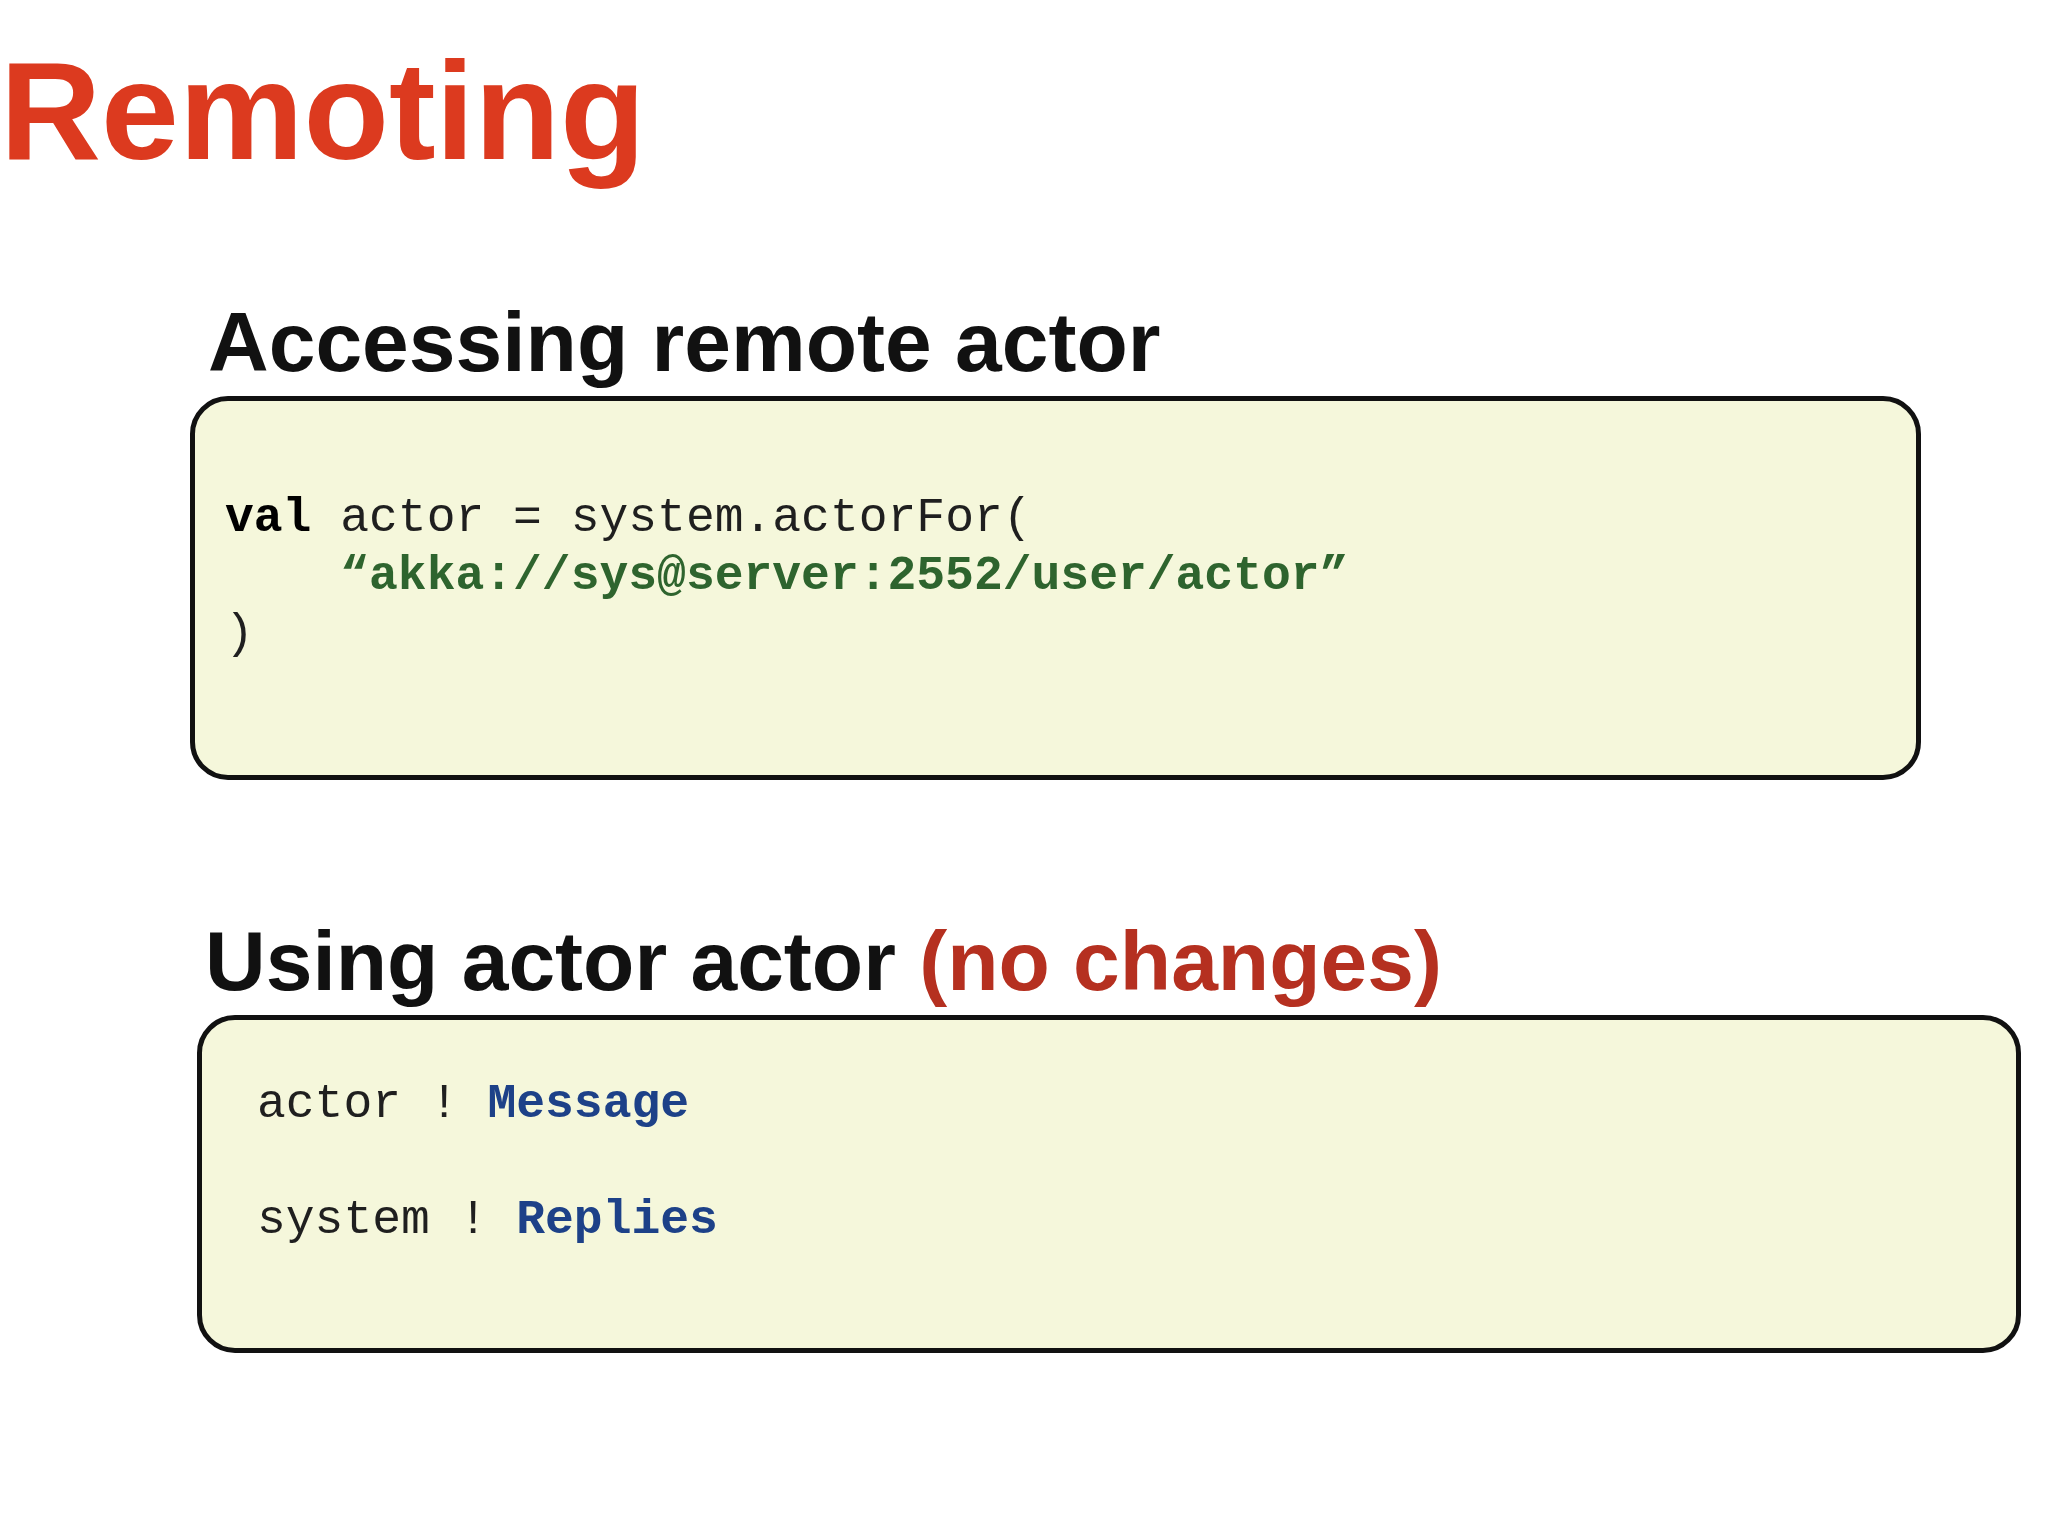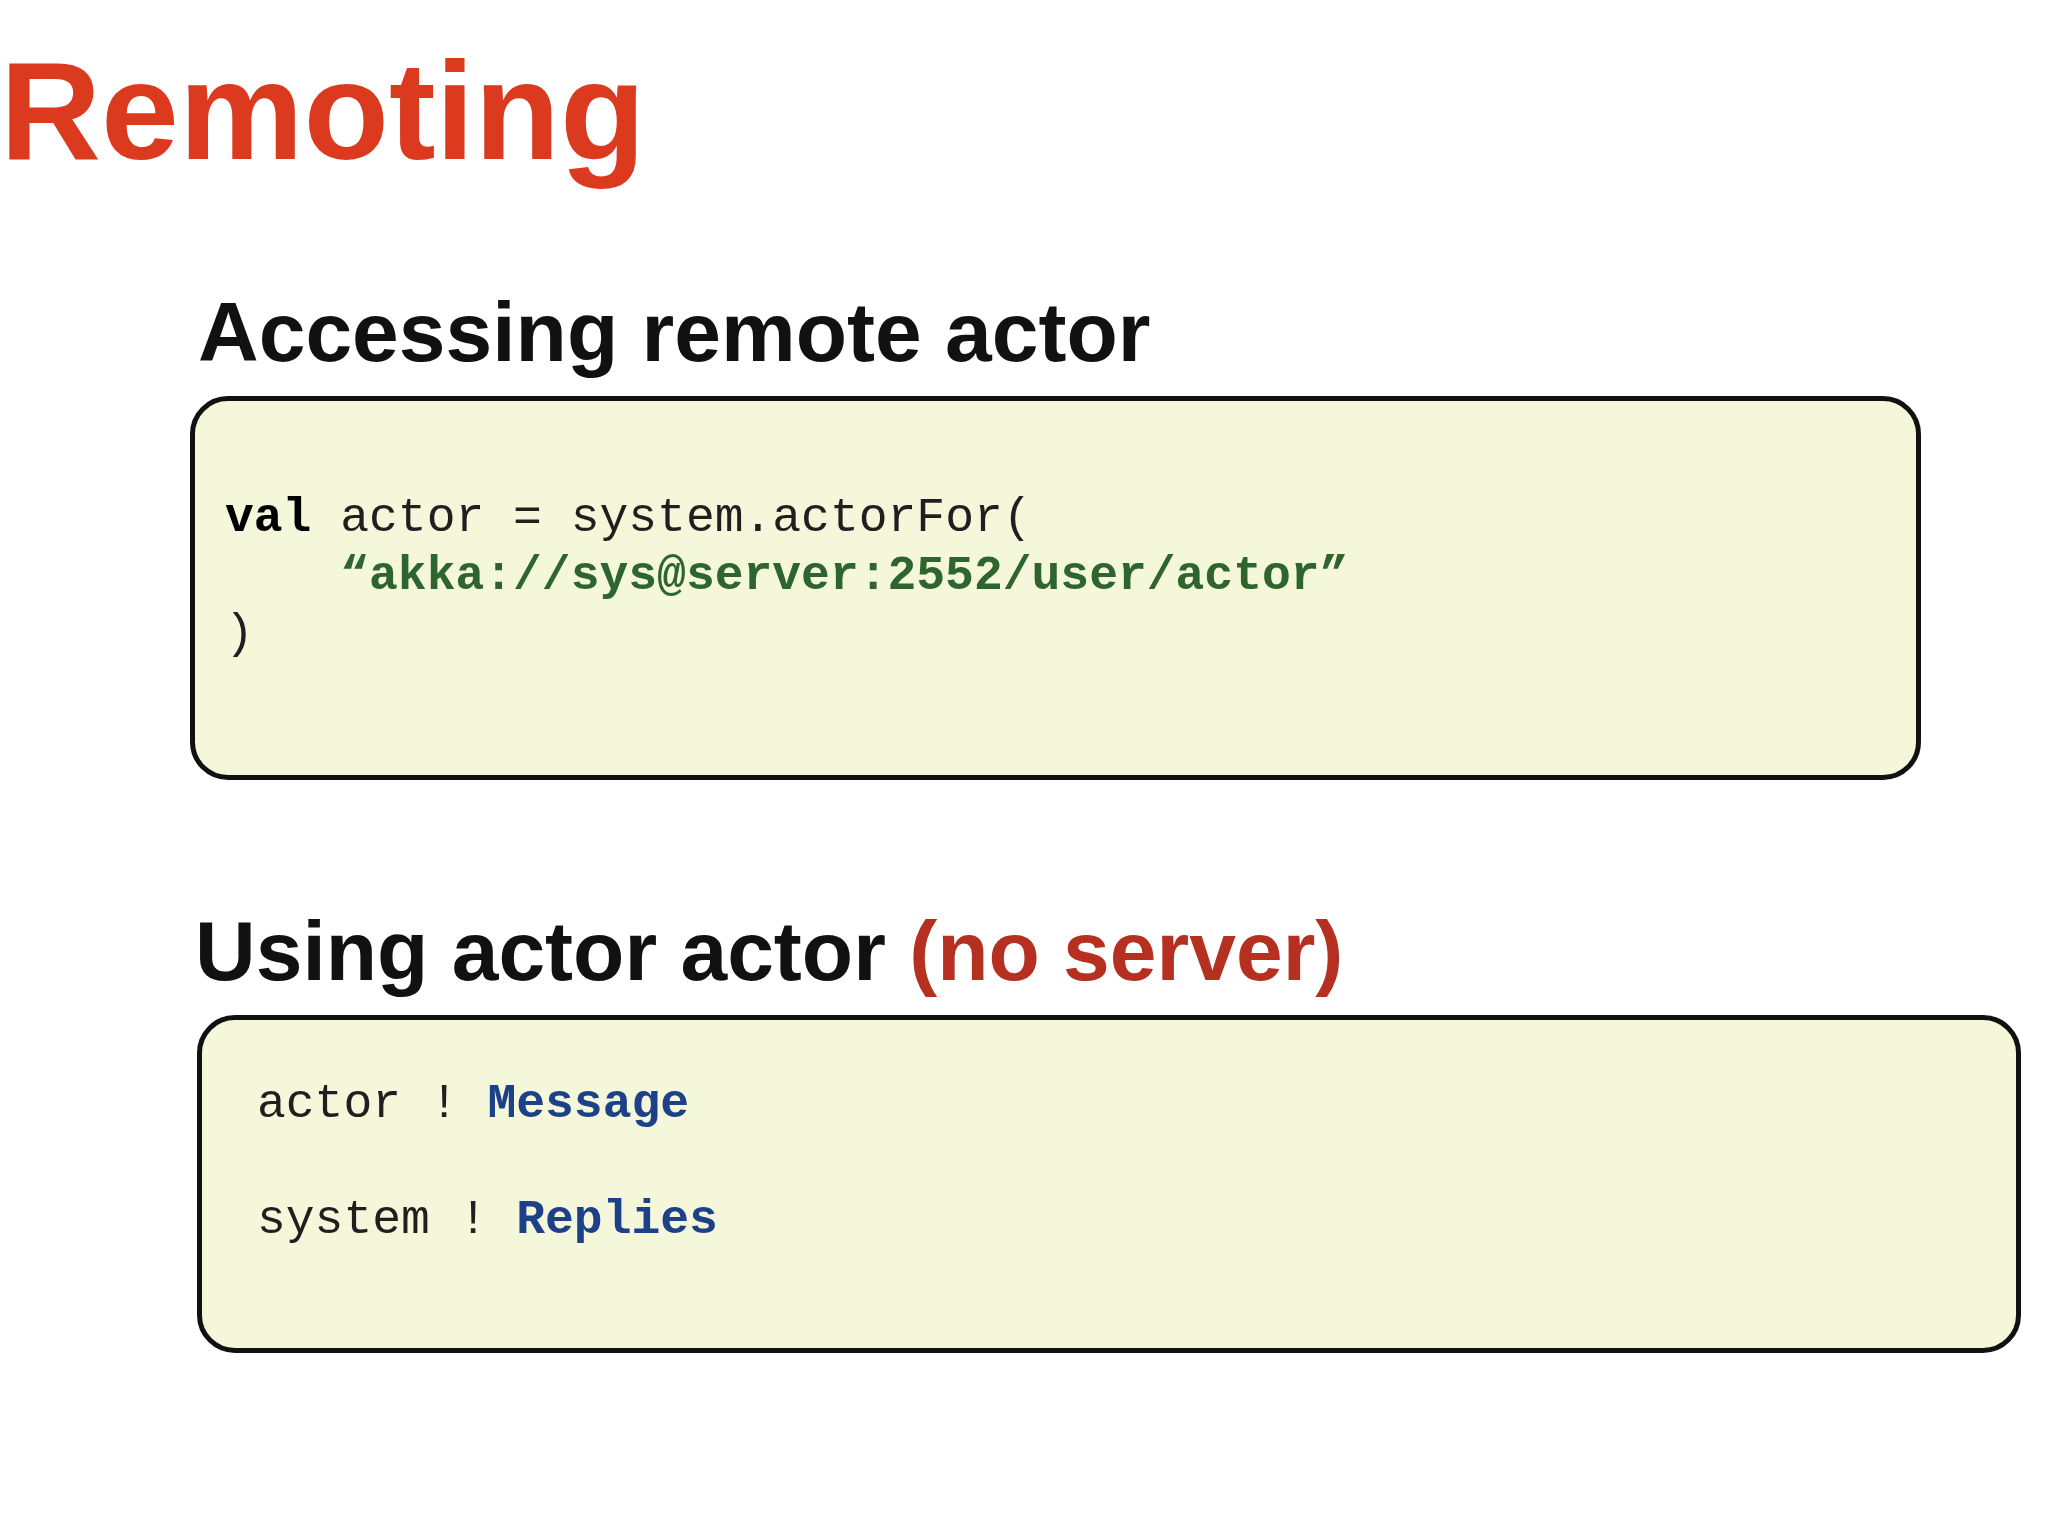--- a/index.html
+++ b/index.html
@@ -22,21 +22,21 @@
     overflow:hidden;
     font-family:"Liberation Sans", sans-serif;
   }
   .title{
     position:absolute;top:30px;left:0;right:0;
     margin:0;text-align:left;
     font-size:140px;line-height:1.15;font-weight:bold;
     color:var(--title-red);
   }
   .heading{
-    position:absolute;margin:0;
+    position:absolute;margin:10px;
     font-size:84px;line-height:1;font-weight:bold;
     color:var(--heading-black);
     white-space:pre;
   }
   .heading-1{left:198px;top:290px;}
   .heading-2{left:195px;top:909px;}
   .heading .accent{color:var(--accent-red);}
   .codebox{
     position:absolute;box-sizing:border-box;
     background:var(--box-bg);
@@ -67,21 +67,21 @@
   <h1 class="title">Remoting</h1>
 
   <h2 class="heading heading-1">Accessing remote actor</h2>
 
   <div class="codebox codebox-1">
     <div class="code-line"><span class="tok kw">val</span><span class="tok plain"> actor = system.actorFor(</span></div>
     <div class="code-line"><span class="tok plain">    </span><span class="tok str">“akka://sys@server:2552/user/actor”</span></div>
     <div class="code-line"><span class="tok plain">)</span></div>
   </div>
 
-  <h2 class="heading heading-2"><span>Using actor actor </span><span class="accent">(no server)</span></h2>
+  <h2 class="heading heading-2"><span>Using actor actor </span><span class="accent">(no changes)</span></h2>
 
   <div class="codebox codebox-2">
     <div class="code-line"><span class="tok plain">actor ! </span><span class="tok type">Message</span></div>
     <div class="code-line"><span class="tok plain"></span></div>
     <div class="code-line"><span class="tok plain">system ! </span><span class="tok type">Replies</span></div>
   </div>
 
 </div>
 
 </body></html>

